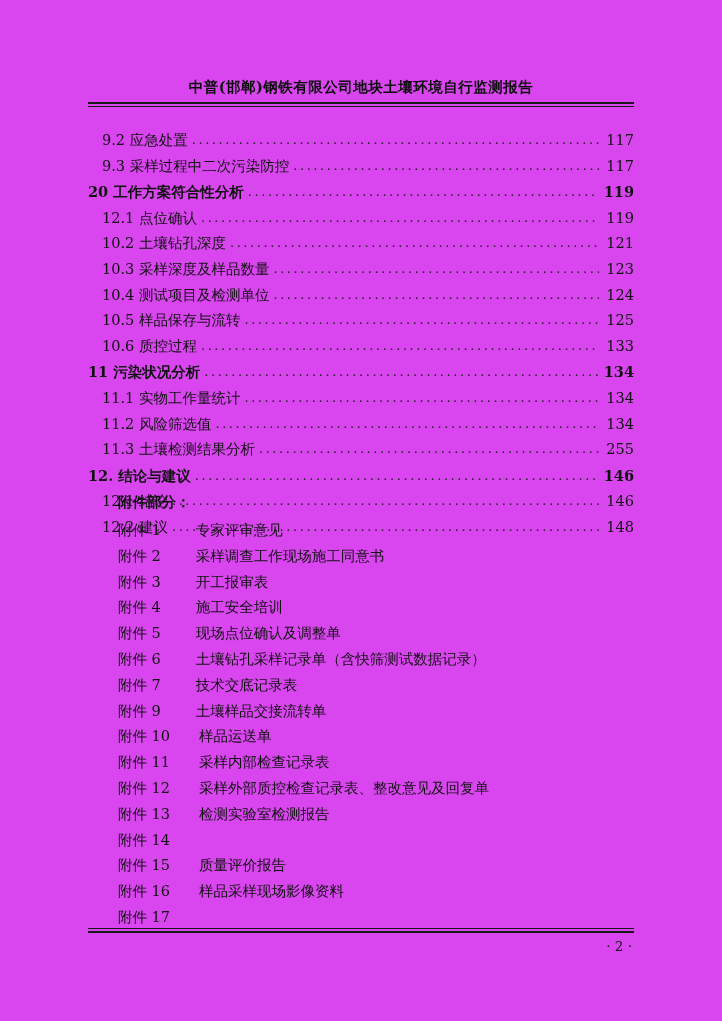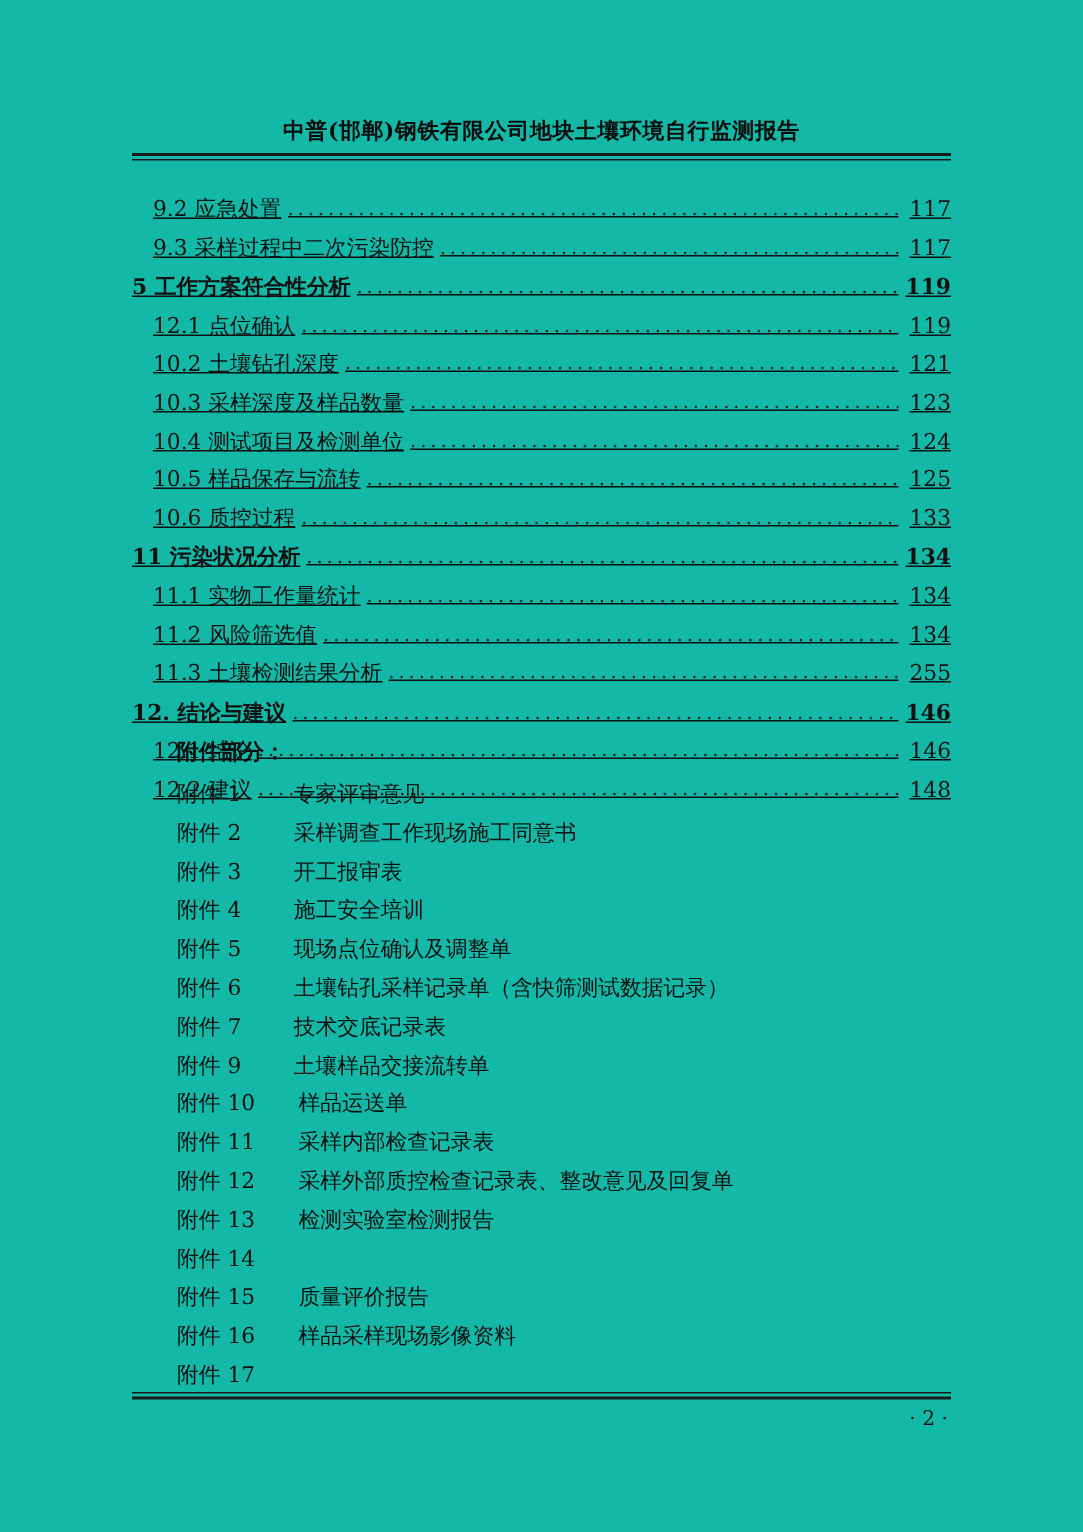--- a/index.html
+++ b/index.html
@@ -9,21 +9,21 @@
   }
   body {
     font-family: "DejaVu Sans", "Liberation Sans", sans-serif;
     color: #111111;
   }
   .page {
     position: relative;
     width: 722px;
     height: 1021px;
     margin: 0 auto;
-    background: #14b8a6;
+    background: #d946ef;
     box-sizing: border-box;
     overflow: hidden;
   }
 
   
   .header {
     position: absolute;
     left: 88px;
     top: 78px;
     width: 546px;
@@ -56,21 +56,20 @@
     width: 546px;
   }
   .toc-row {
     display: flex;
     align-items: baseline;
     font-family: "DejaVu Serif", "Liberation Serif", serif;
     font-size: 14.5px;
     line-height: 25.6px;
     color: #111111;
     white-space: nowrap;
-    text-decoration: underline;
   }
   .toc-row.bold .toc-label,
   .toc-row.bold .toc-page {
     font-weight: bold;
   }
   .toc-row.indent1 {
     padding-left: 14px;
   }
   .toc-label {
     flex: 0 0 auto;
@@ -169,21 +168,21 @@
         <span class="toc-label">9.2 应急处置</span>
         <span class="toc-dots">.........................................................................................</span>
         <span class="toc-page">117</span>
       </div>
       <div class="toc-row indent1">
         <span class="toc-label">9.3 采样过程中二次污染防控</span>
         <span class="toc-dots">.........................................................................................</span>
         <span class="toc-page">117</span>
       </div>
       <div class="toc-row bold">
-        <span class="toc-label">5 工作方案符合性分析</span>
+        <span class="toc-label">20 工作方案符合性分析</span>
         <span class="toc-dots">.........................................................................................</span>
         <span class="toc-page">119</span>
       </div>
       <div class="toc-row indent1">
         <span class="toc-label">12.1 点位确认</span>
         <span class="toc-dots">.........................................................................................</span>
         <span class="toc-page">119</span>
       </div>
       <div class="toc-row indent1">
         <span class="toc-label">10.2 土壤钻孔深度</span>

